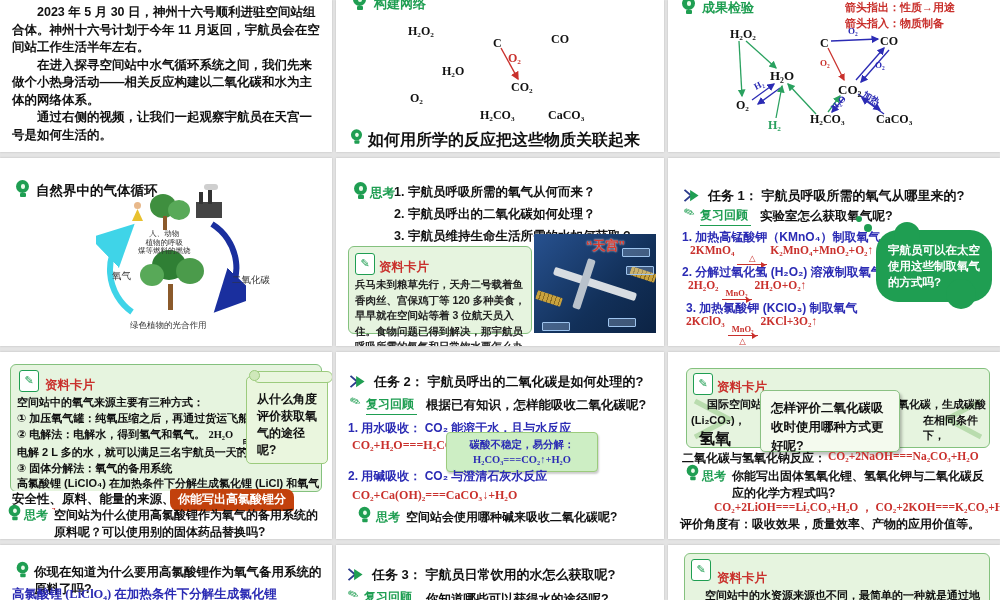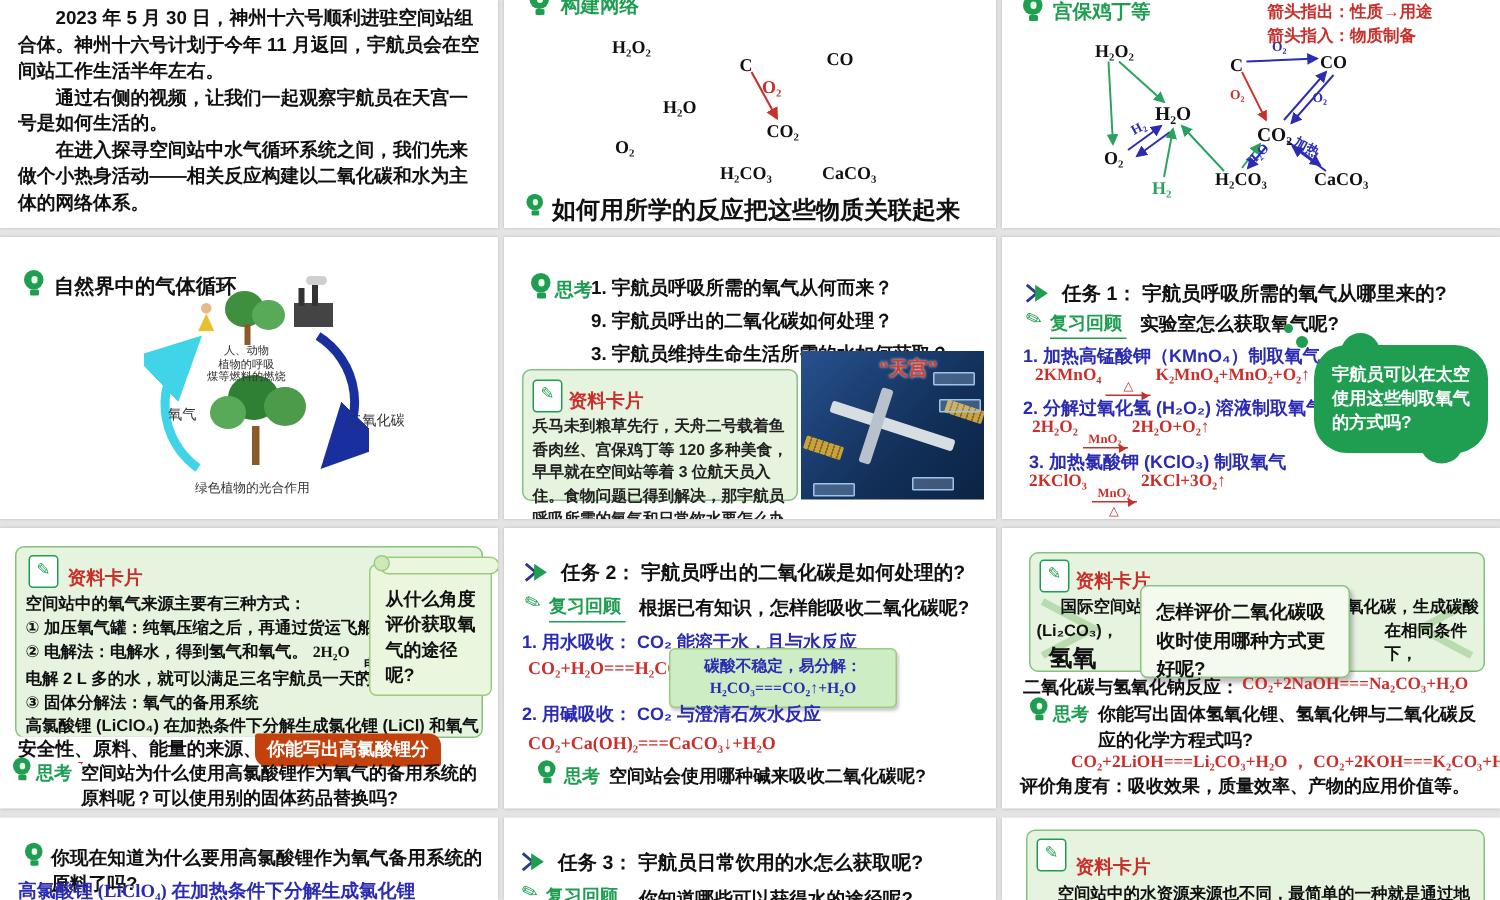--- a/index.html
+++ b/index.html
@@ -64,22 +64,22 @@
   .tag{position:absolute;background:rgba(210,230,255,.25);border:1px solid #9ec4ee;width:26px;height:7px;border-radius:1px;}
 </style>
 </head>
 <body>
 
 <div class="board">
 
   <div class="slide">
     <div class="abs" style="left:12px;right:10px;top:4px;">
       <p class="para">2023 年 5 月 30 日，神州十六号顺利进驻空间站组合体。神州十六号计划于今年 11 月返回，宇航员会在空间站工作生活半年左右。</p>
+      <p class="para">在进入探寻空间站中水气循环系统之间，我们先来做个小热身活动——相关反应构建以二氧化碳和水为主体的网络体系。</p>
       <p class="para">通过右侧的视频，让我们一起观察宇航员在天宫一号是如何生活的。</p>
-      <p class="para">在进入探寻空间站中水气循环系统之间，我们先来做个小热身活动——相关反应构建以二氧化碳和水为主体的网络体系。</p>
     </div>
   </div>
 
   <div class="slide">
     <span class="bulb" style="left:17px;top:-7px;">
         <i class="g"></i>
         <i class="f"></i>
         <i class="s"></i>
       </span>
     <span class="abs grn" style="left:38px;top:-5px;font-size:13px;">构建网络</span>
@@ -107,21 +107,21 @@
       </span>
     <span class="abs blk" style="left:32px;top:130px;font-size:16px;">如何用所学的反应把这些物质关联起来呢？</span>
   </div>
 
   <div class="slide">
     <span class="bulb" style="left:14px;top:-3px;">
         <i class="g"></i>
         <i class="f"></i>
         <i class="s"></i>
       </span>
-    <span class="abs grn" style="left:34px;top:-1px;font-size:13px;">宫保鸡丁等</span>
+    <span class="abs grn" style="left:34px;top:-1px;font-size:13px;">成果检验</span>
     <span class="abs red" style="left:177px;top:0px;font-size:11px;">箭头指出：性质→用途</span>
     <span class="abs red" style="left:177px;top:16px;font-size:11px;">箭头指入：物质制备</span>
     <svg class="abs" style="left:0;top:0;" width="332" height="152">
       <defs>
         <marker id="mg" markerWidth="7" markerHeight="7" refX="5" refY="3" orient="auto">
             <path d="M0,0 L6,3 L0,6 z" fill="#2aa15f"></path>
           </marker>
         <marker id="mb" markerWidth="7" markerHeight="7" refX="5" refY="3" orient="auto">
             <path d="M0,0 L6,3 L0,6 z" fill="#2b2bb4"></path>
           </marker>
@@ -206,21 +206,21 @@
   </div>
 
   <div class="slide">
     <span class="bulb" style="left:18px;top:24px;">
         <i class="g"></i>
         <i class="f"></i>
         <i class="s"></i>
       </span>
     <span class="abs grn" style="left:34px;top:27px;font-size:12.5px;">思考</span>
     <span class="abs blk" style="left:58px;top:26px;font-size:12.5px;">1. 宇航员呼吸所需的氧气从何而来？</span>
-    <span class="abs blk" style="left:58px;top:48px;font-size:12.5px;">9. 宇航员呼出的二氧化碳如何处理？</span>
+    <span class="abs blk" style="left:58px;top:48px;font-size:12.5px;">2. 宇航员呼出的二氧化碳如何处理？</span>
     <span class="abs blk" style="left:58px;top:70px;font-size:12.5px;">3. 宇航员维持生命生活所需的水如何获取？</span>
     <div class="gcard" style="left:12px;top:88px;width:182px;height:86px;">
       <span class="notecard" style="left:6px;top:6px;">✎</span>
       <span class="gcard-title" style="left:30px;top:12px;">资料卡片</span>
       <p class="gcard-text" style="position:absolute;left:6px;top:30px;right:5px;">兵马未到粮草先行，天舟二号载着鱼香肉丝、宫保鸡丁等 120 多种美食，早早就在空间站等着 3 位航天员入住。食物问题已得到解决，那宇航员呼吸所需的氧气和日常饮水要怎么办呢？</p>
     </div>
     <div class="pic" style="left:198px;top:76px;width:122px;height:99px;">
       <span class="tg" style="left:52px;top:3px;">“天宫”</span>
       <span class="bar" style="left:18px;top:46px;width:86px;height:8px;transform:rotate(18deg);"></span>
       <span class="bar" style="left:46px;top:24px;width:8px;height:52px;transform:rotate(18deg);background:#b9c2cc;"></span>

